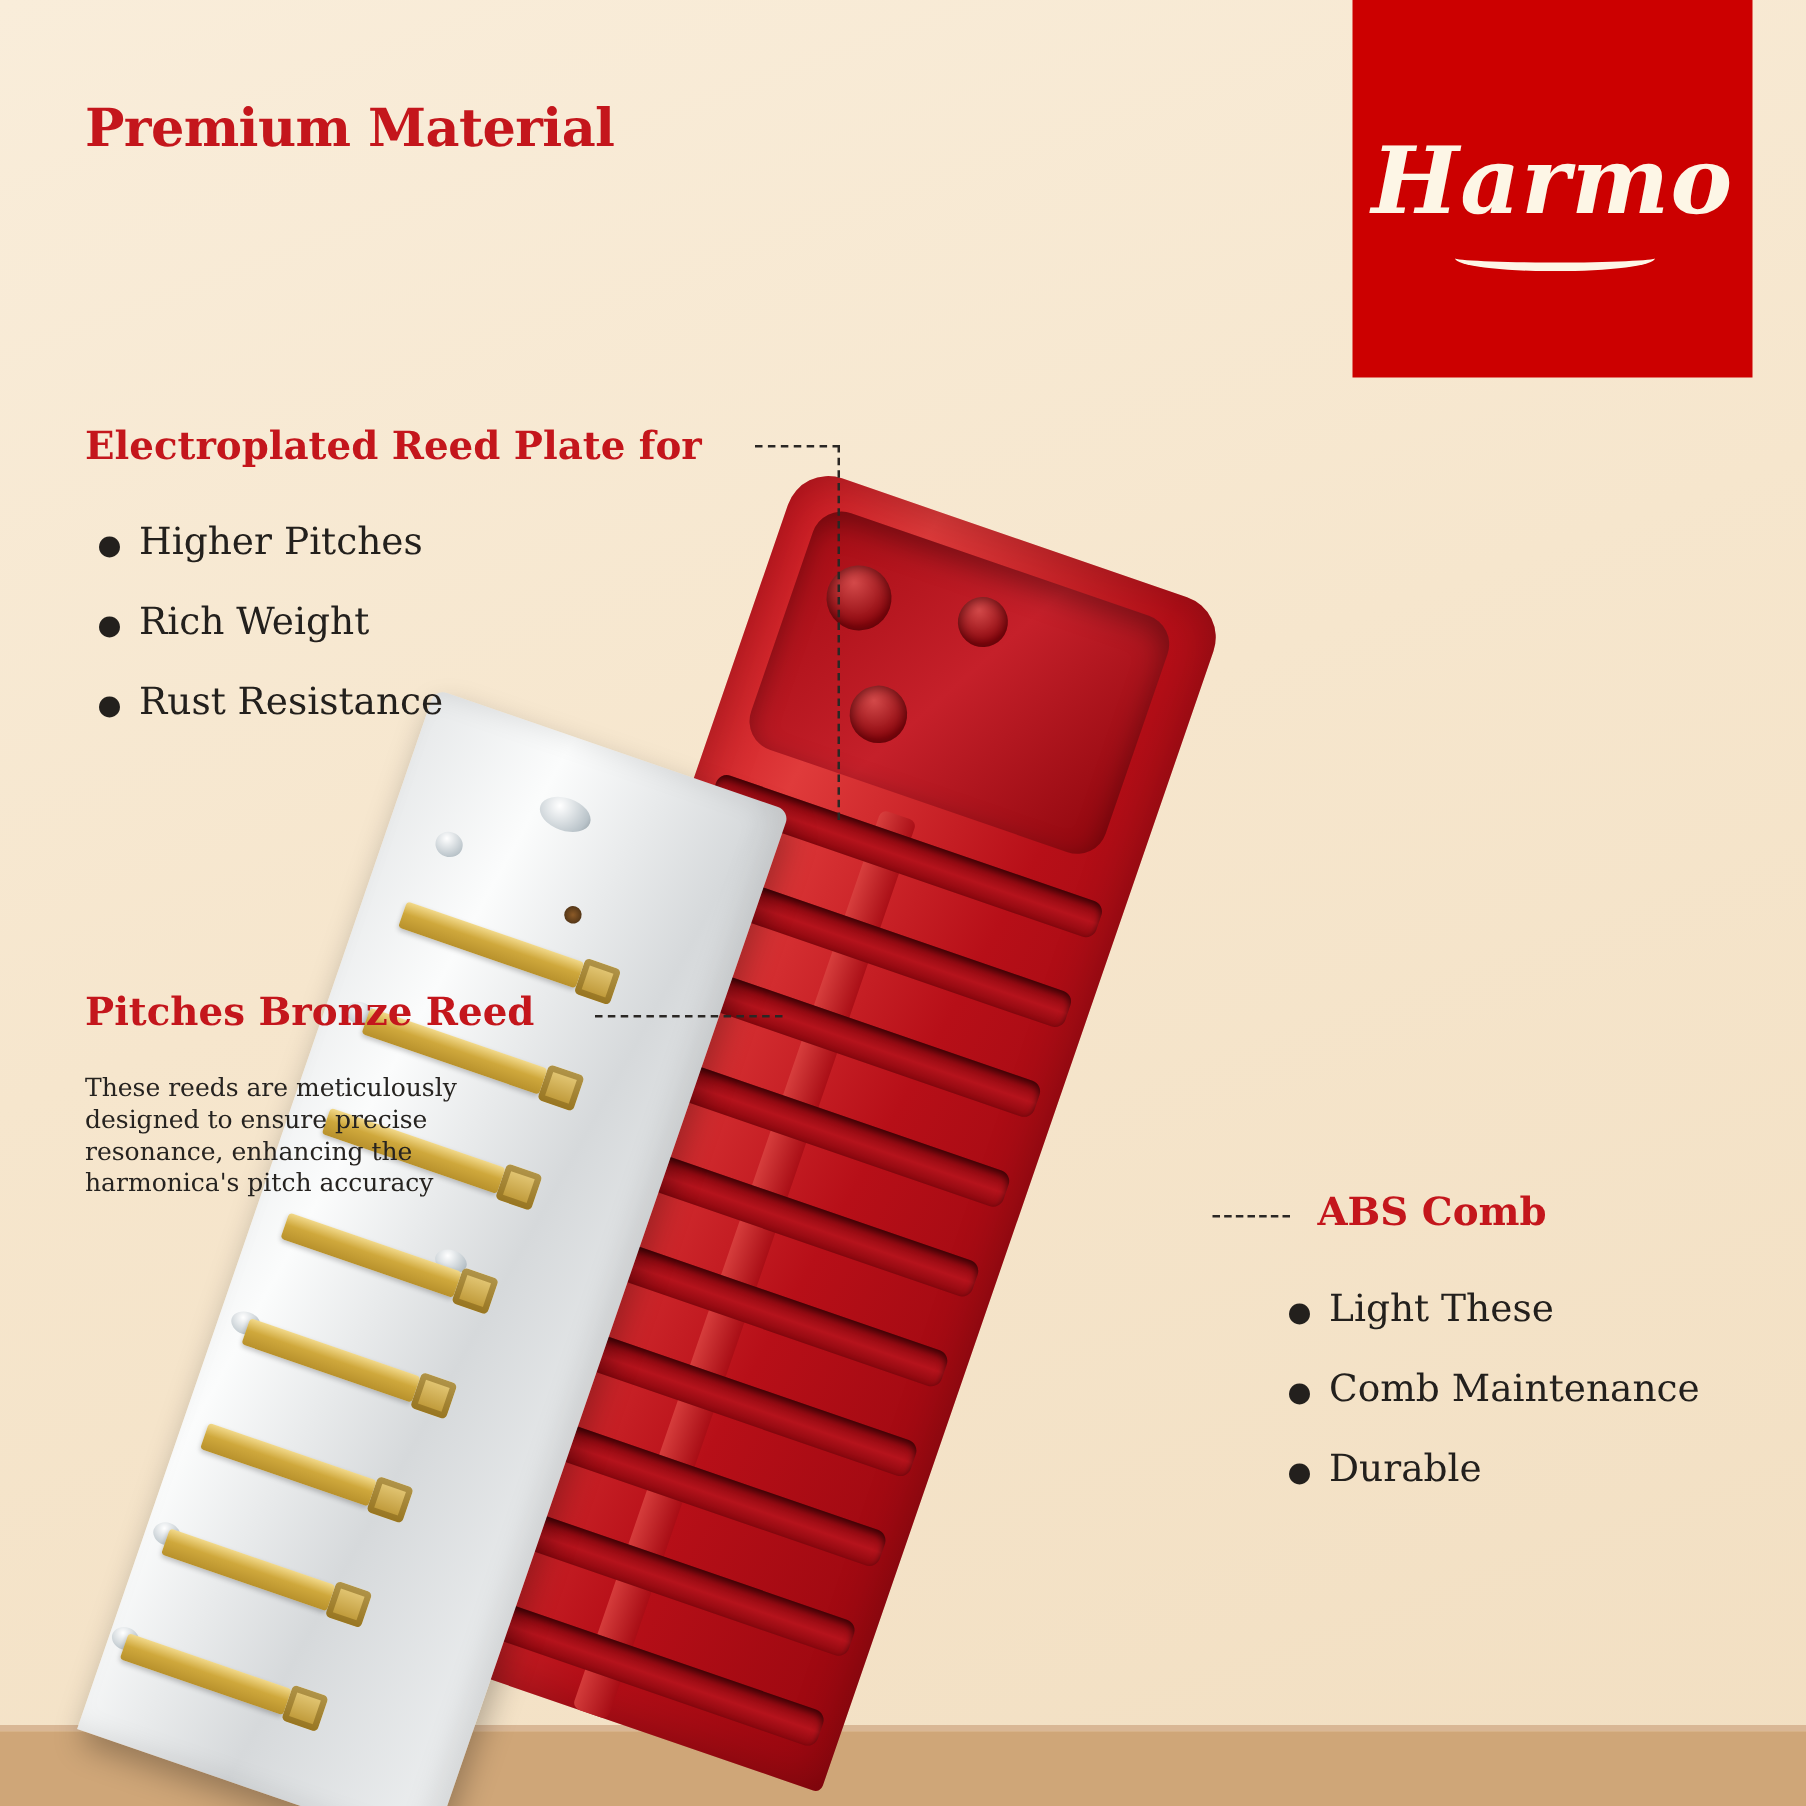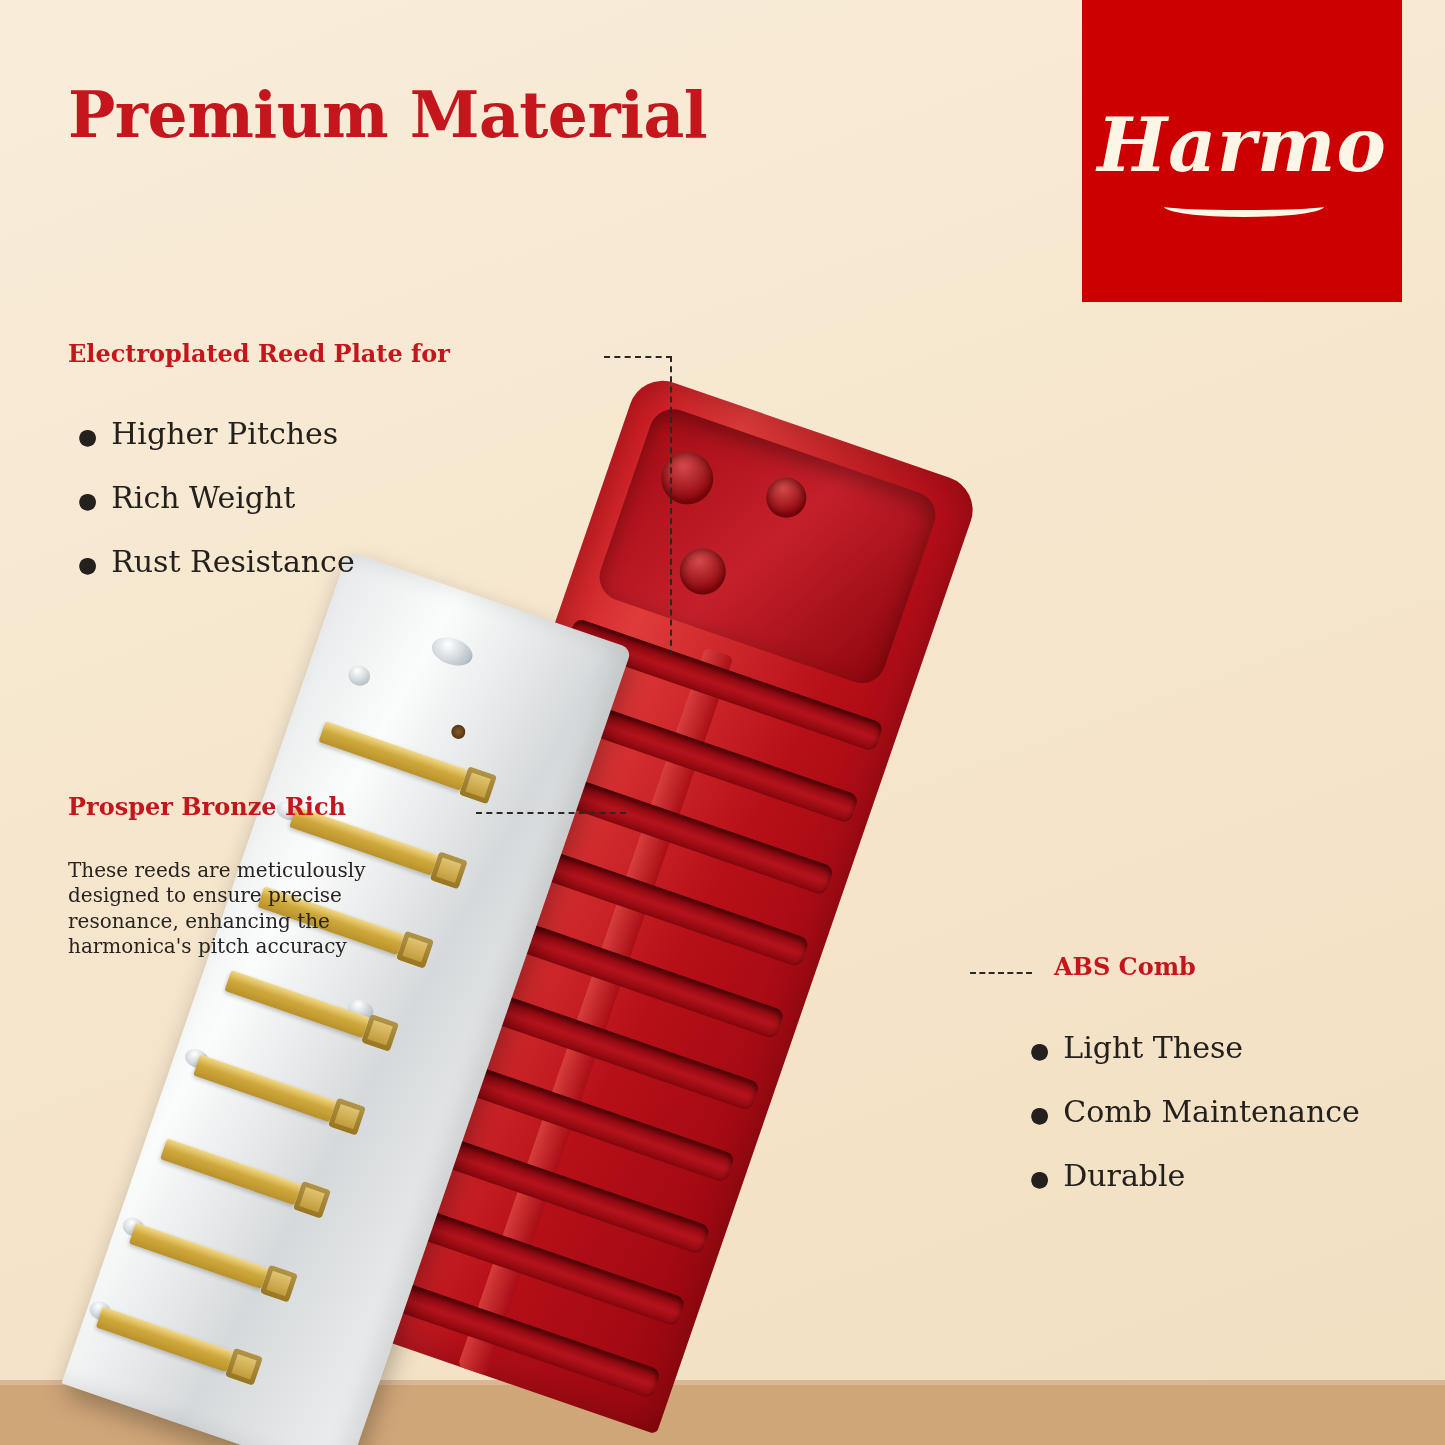--- a/index.html
+++ b/index.html
@@ -39,21 +39,21 @@
     background: #d9b795;
   }
 
   
   .headline {
     position: absolute;
     left: 68px;
     top: 78px;
     font-family: "DejaVu Serif", serif;
     font-weight: bold;
-    font-size: 63px;
+    font-size: 42px;
     letter-spacing: -0.5px;
     color: #c4161c;
     white-space: nowrap;
   }
 
   
   .logo-box {
     position: absolute;
     left: 1046px;
     top: 0;
@@ -87,21 +87,21 @@
     height: 14px;
     border-bottom: 7px solid #fdf6e6;
     border-radius: 0 0 60% 60%;
   }
 
   
   .callout-title {
     position: absolute;
     font-family: "DejaVu Serif", serif;
     font-weight: bold;
-    font-size: 24px;
+    font-size: 31px;
     color: #c4161c;
     white-space: nowrap;
   }
   #title-reedplate { left: 68px; top: 339px; }
   #title-bronze    { left: 68px; top: 792px; }
   #title-abs       { left: 1036px; top: 952px; margin-left: 18px; }
 
   
   .bullets {
     position: absolute;
@@ -334,21 +334,21 @@
     <div class="bullet">
       <span class="dot">●</span>
       <span>Rich Weight</span>
     </div>
     <div class="bullet">
       <span class="dot">●</span>
       <span>Rust Resistance</span>
     </div>
   </div>
 
-  <div class="callout-title" id="title-bronze">Prosper Bronze Rich</div>
+  <div class="callout-title" id="title-bronze">Pitches Bronze Reed</div>
   <div class="leader" id="leader-bronze"></div>
   <div class="paragraph">These reeds are meticulously designed to ensure precise resonance, enhancing the harmonica's pitch accuracy</div>
 
   <div class="callout-title" id="title-abs">ABS Comb</div>
   <div class="leader" id="leader-abs"></div>
 
   <div class="bullets" id="bullets-abs">
     <div class="bullet">
       <span class="dot">●</span>
       <span>Light These</span>

